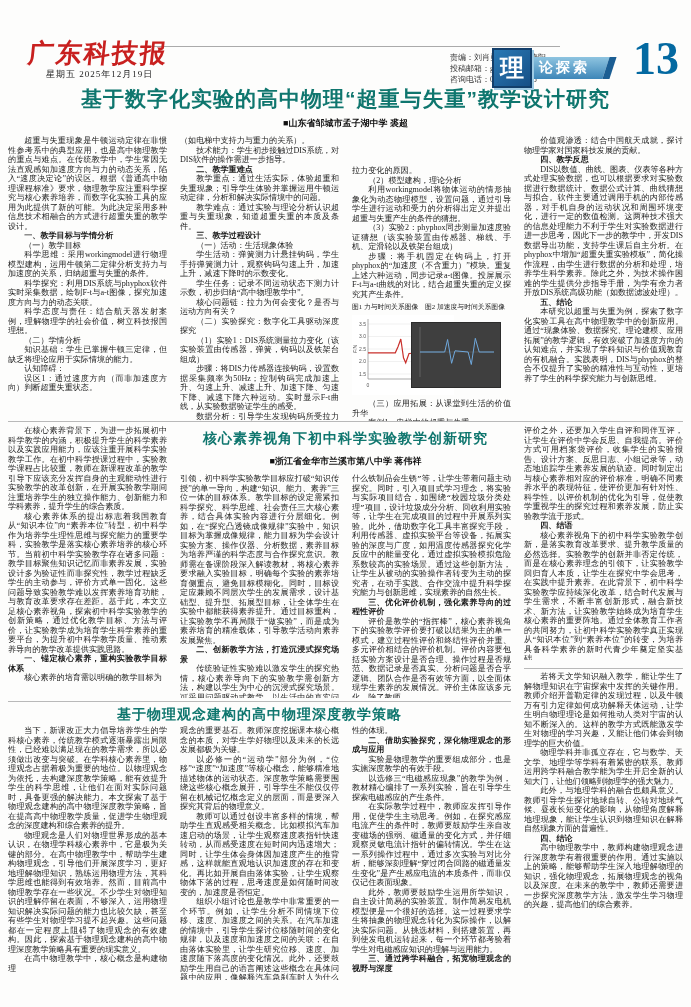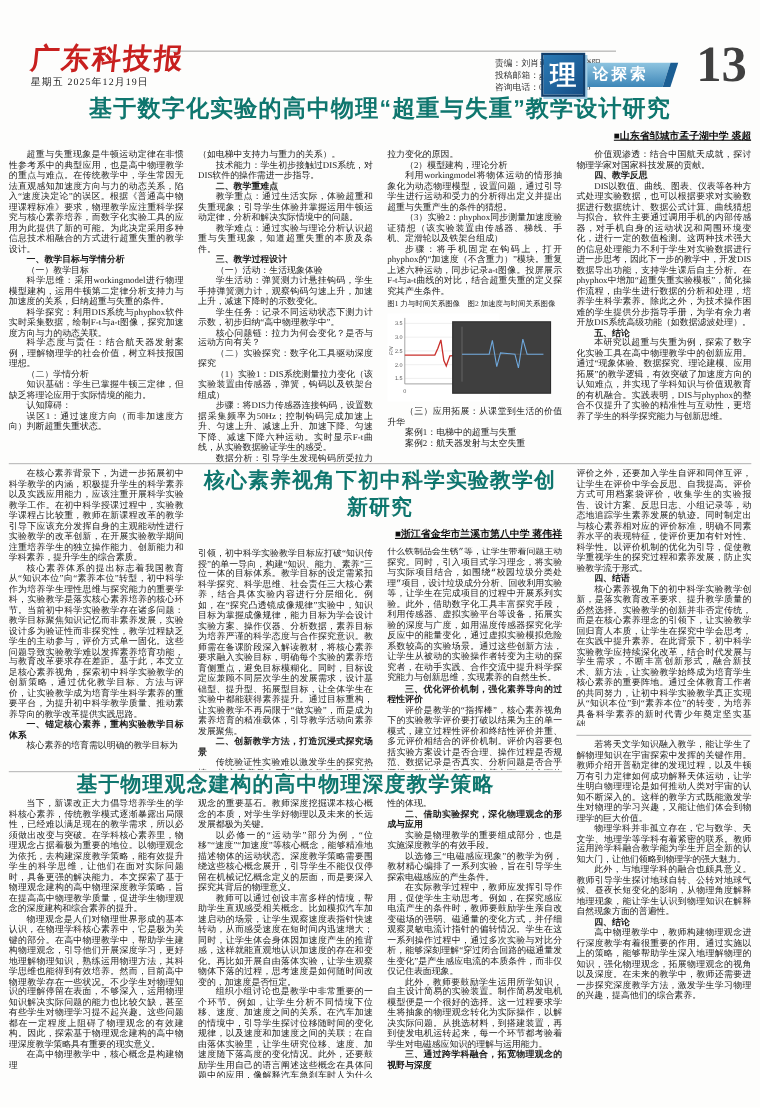--- a/index.html
+++ b/index.html
@@ -2,46 +2,46 @@
 <html><head>
 <meta charset="utf-8">
 <style>
   html,body{margin:0;padding:0;background:#ffffff;}
   .page{position:relative;width:691px;height:1007px;margin:0 auto;background:#fdfdfc;overflow:hidden;
         font-family:"Liberation Serif","DejaVu Serif",serif;color:#1c1c1c;}
   
   .masthead{position:absolute;left:10px;top:34px;width:673px;height:54px;}
   .logo{position:absolute;left:18px;top:2px;font-family:"Liberation Serif","DejaVu Serif",serif;
         font-weight:bold;font-size:26px;color:#c8201f;transform:skewX(-6deg);letter-spacing:2px;white-space:nowrap;}
-  .dateline{position:absolute;left:18px;top:34px;font-size:9px;color:#222;letter-spacing:1px;white-space:nowrap;}
+  .dateline{position:absolute;left:36px;top:34px;font-size:9px;color:#222;letter-spacing:1px;white-space:nowrap;}
   .mast-rule{position:absolute;left:130px;top:12px;width:420px;height:1px;background:#aaa;}
   .mast-info{position:absolute;left:440px;top:18px;font-size:8px;line-height:11px;color:#333;white-space:nowrap;}
   .badge{position:absolute;right:70px;top:14px;display:flex;align-items:center;}
   .badge-li{width:36px;height:36px;background:linear-gradient(135deg,#2a7ab5,#164f86);border:2px solid #123f6b;
             color:#fff;display:flex;align-items:center;justify-content:center;
             font-family:"Liberation Sans","DejaVu Sans",sans-serif;font-weight:bold;font-size:24px;z-index:2;
             box-shadow:2px 2px 0 #9fcbe4;}
   .badge-banner{margin-left:-5px;height:22px;background:linear-gradient(180deg,#8ec4e0,#3d86b8);
             transform:skewX(-18deg);padding:0 16px 0 12px;display:flex;align-items:center;
             border-right:7px solid #1b5e93;}
   .badge-rest{transform:skewX(18deg);color:#fff;font-family:"Liberation Sans","DejaVu Sans",sans-serif;
             font-weight:bold;font-size:14px;letter-spacing:3px;white-space:nowrap;}
   .pagenum{position:absolute;right:4px;top:0px;font-family:"Liberation Serif","DejaVu Serif",serif;
-            font-weight:bold;font-size:46px;color:#404040;line-height:50px;}
+            font-weight:bold;font-size:46px;color:#0369a1;line-height:50px;}
   
   .article{position:absolute;left:8px;width:675px;}
   .a1{top:86px;height:335px;overflow:hidden;}
   .a2{top:426px;height:274px;overflow:hidden;}
   .a3{top:672px;height:332px;overflow:hidden;}
   .art-title{margin:0;text-align:center;font-family:"Liberation Sans","DejaVu Sans",sans-serif;
              font-weight:900;color:#0f766e;letter-spacing:1px;}
   .a1 .art-title{font-size:21px;line-height:26px;}
-  .a2 .art-title,.a3 .art-title{font-size:19px;line-height:24px;}
-  .byline{text-align:right;font-family:"Liberation Sans","DejaVu Sans",sans-serif;
-          font-weight:bold;font-size:9px;margin:5px 0 6px 0;color:#111;text-decoration:underline;}
+  .a2 .art-title,.a3 .art-title{font-size:14px;line-height:24px;}
+  .byline{text-align:center;font-family:"Liberation Sans","DejaVu Sans",sans-serif;
+          font-weight:bold;font-size:9px;margin:5px 0 6px 0;color:#111;}
   .cols{display:flex;gap:13px;align-items:flex-start;}
   .col{width:159px;flex:0 0 159px;font-size:8.1px;line-height:9.5px;text-align:justify;overflow:hidden;}
   .para{margin:0;text-indent:2em;}
   .hd{font-family:"Liberation Sans","DejaVu Sans",sans-serif;font-weight:bold;}
   
   .a1 .col{height:292px;}
   
   .a2-middle{width:331px;flex:0 0 331px;}
   .a2 .colA{height:272px;}
   .a2 .colM{height:224px;}
@@ -113,21 +113,21 @@
           <p class="para">学生活动：弹簧测力计悬挂钩码，学生手持弹簧测力计，观察钩码匀速上升，加速上升，减速下降时的示数变化。</p>
           <p class="para">学生任务：记录不同运动状态下测力计示数，初步归纳“高中物理教学中”。</p>
           <p class="para">核心问题链：拉力为何会变化？是否与运动方向有关？</p>
           <p class="para">（二）实验探究：数字化工具驱动深度探究</p>
           <p class="para">（1）实验1：DIS系统测量拉力变化（该实验装置由传感器，弹簧，钩码以及铁架台组成）</p>
           <p class="para">步骤：将DIS力传感器连接钩码，设置数据采集频率为50Hz；控制钩码完成加速上升、匀速上升、减速上升、加速下降、匀速下降、减速下降六种运动。实时显示F-t曲线，从实验数据验证学生的感受。</p>
           <p class="para">数据分析：引导学生发现钩码所受拉力随运动状态发生了忽大忽小的变化，进一步探究</p>
         </div>
       <div class="col">
         <div>
-            <p class="para" style="text-indent: 0px;">拉力变化的原因。</p>
+            <p class="para" style="text-indent: 0px; margin-top: 30px;">拉力变化的原因。</p>
             <p class="para">（2）模型建构，理论分析</p>
             <p class="para">利用workingmodel将物体运动的情形抽象化为动态物理模型，设置问题，通过引导学生进行运动和受力的分析得出定义并提出超重与失重产生的条件的猜想。</p>
             <p class="para">（3）实验2：phyphox同步测量加速度验证猜想（该实验装置由传感器、梯线、手机、定滑轮以及铁架台组成）</p>
             <p class="para">步骤：将手机固定在钩码上，打开phyphox的“加速度（不含重力）”模块。重复上述六种运动，同步记录a-t图像。投屏展示F-t与a-t曲线的对比，结合超重失重的定义探究其产生条件。</p>
           </div>
         <div class="figure">
           <div class="figcap">图1 力与时间关系图像　图2 加速度与时间关系图像</div>
           <div class="figcanvas">
             <svg id="figRed" class="figred" width="102" height="80">
                 <line x1="16" y1="59" x2="98" y2="59" stroke="#e3e3e3" stroke-width="0.5"></line>

